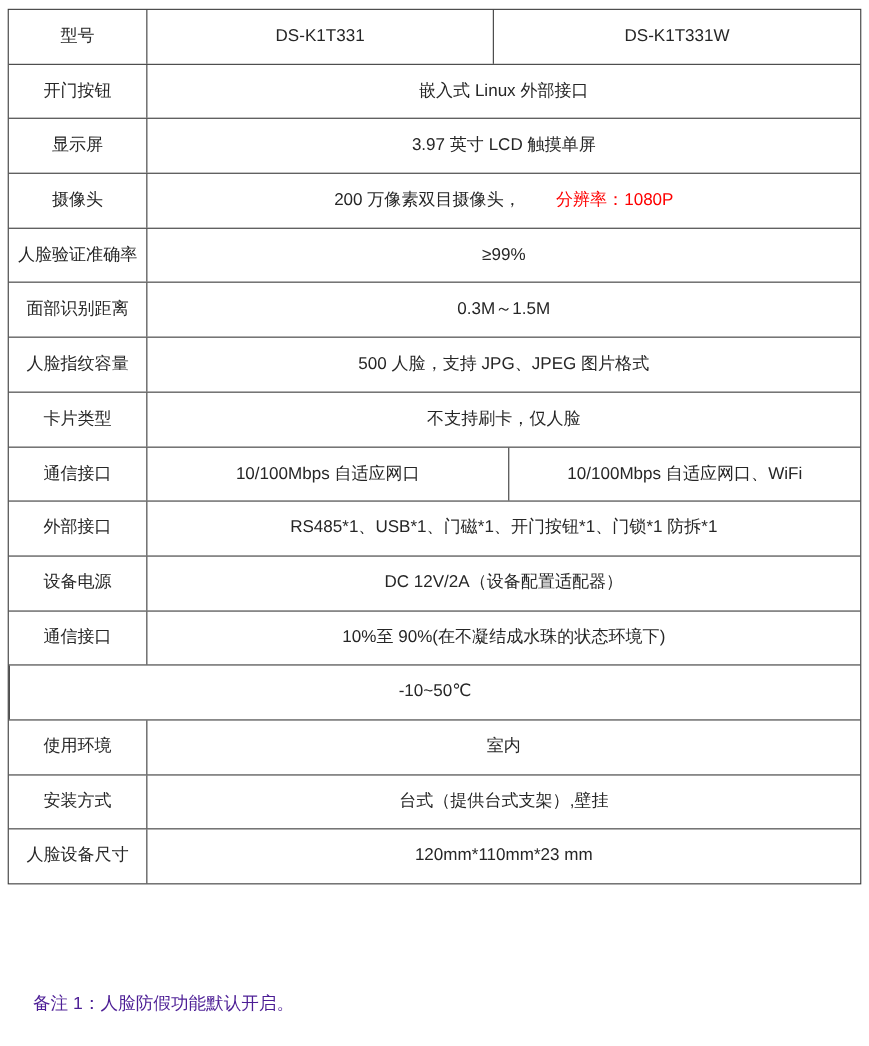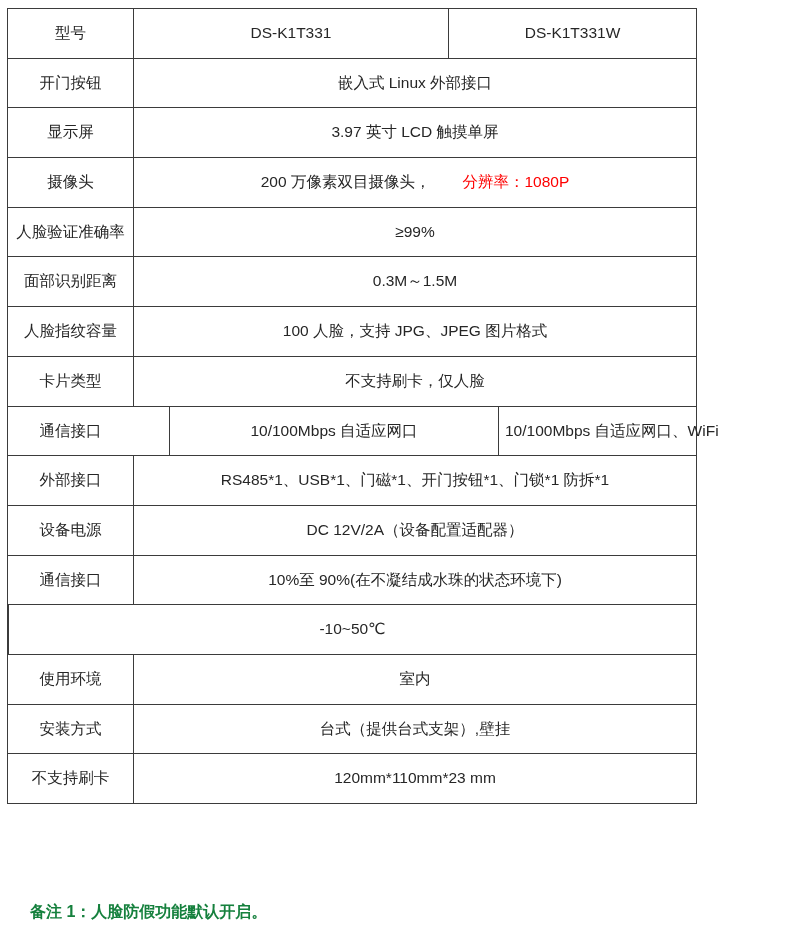--- a/index.html
+++ b/index.html
@@ -12,21 +12,21 @@
     height: 951px;
     overflow: hidden;
     font-family: "Liberation Sans", "DejaVu Sans", sans-serif;
     color: #262626;
   }
   .spec-table {
     box-sizing: border-box;
     position: absolute;
     left: 7px;
     top: 8px;
-    width: 690px;
+    width: 776px;
     border: 1.5px solid #3b3b3b;
     background: #ffffff;
   }
   .row {
     display: flex;
     align-items: stretch;
     height: 48.7px;
   }
   .row + .row {
     border-top: 1.5px solid #3b3b3b;
@@ -56,37 +56,36 @@
     border-left: 1.5px solid #3b3b3b;
   }
   .cell-v1b {
     flex: 1 1 auto;
     border-left: 1.5px solid #3b3b3b;
   }
   .cell-v11a { 
     flex: 0 0 329px;
     width: 329px;
     border-left: 1.5px solid #3b3b3b;
-    margin-left: 36px;
   }
   .cell-v11b {
     flex: 1 1 auto;
     border-left: 1.5px solid #3b3b3b;
   }
   .red {
     color: #fe0000;
     margin-left: 32px;
   }
   .note {
     position: absolute;
     left: 30px;
     top: 902px;
     font-size: 16px;
-    font-weight: bold;
-    color: #15803d;
+    font-weight: normal;
+    color: #4c1d95;
   }
 </style>
 </head>
 <body>
 
 <div class="spec-table">
 
   <div class="row">
     <div class="cell cell-label">型号</div>
     <div class="cell cell-v1a">DS-K1T331</div>
@@ -117,21 +116,21 @@
     <div class="cell cell-value">≥99%</div>
   </div>
 
   <div class="row">
     <div class="cell cell-label">面部识别距离</div>
     <div class="cell cell-value">0.3M～1.5M</div>
   </div>
 
   <div class="row">
     <div class="cell cell-label">人脸指纹容量</div>
-    <div class="cell cell-value">100 人脸，支持 JPG、JPEG 图片格式</div>
+    <div class="cell cell-value">500 人脸，支持 JPG、JPEG 图片格式</div>
   </div>
 
 
   <div class="row">
     <div class="cell cell-label">卡片类型</div>
     <div class="cell cell-value">不支持刷卡，仅人脸</div>
   </div>
 
   <div class="row">
     <div class="cell cell-label">通信接口</div>
@@ -162,19 +161,19 @@
     <div class="cell cell-label">使用环境</div>
     <div class="cell cell-value">室内</div>
   </div>
 
   <div class="row">
     <div class="cell cell-label">安装方式</div>
     <div class="cell cell-value">台式（提供台式支架）,壁挂</div>
   </div>
 
   <div class="row">
-    <div class="cell cell-label">不支持刷卡</div>
+    <div class="cell cell-label">人脸设备尺寸</div>
     <div class="cell cell-value">120mm*110mm*23 mm</div>
   </div>
 
 </div>
 
 <div class="note">备注 1：人脸防假功能默认开启。</div>
 
 </body></html>

